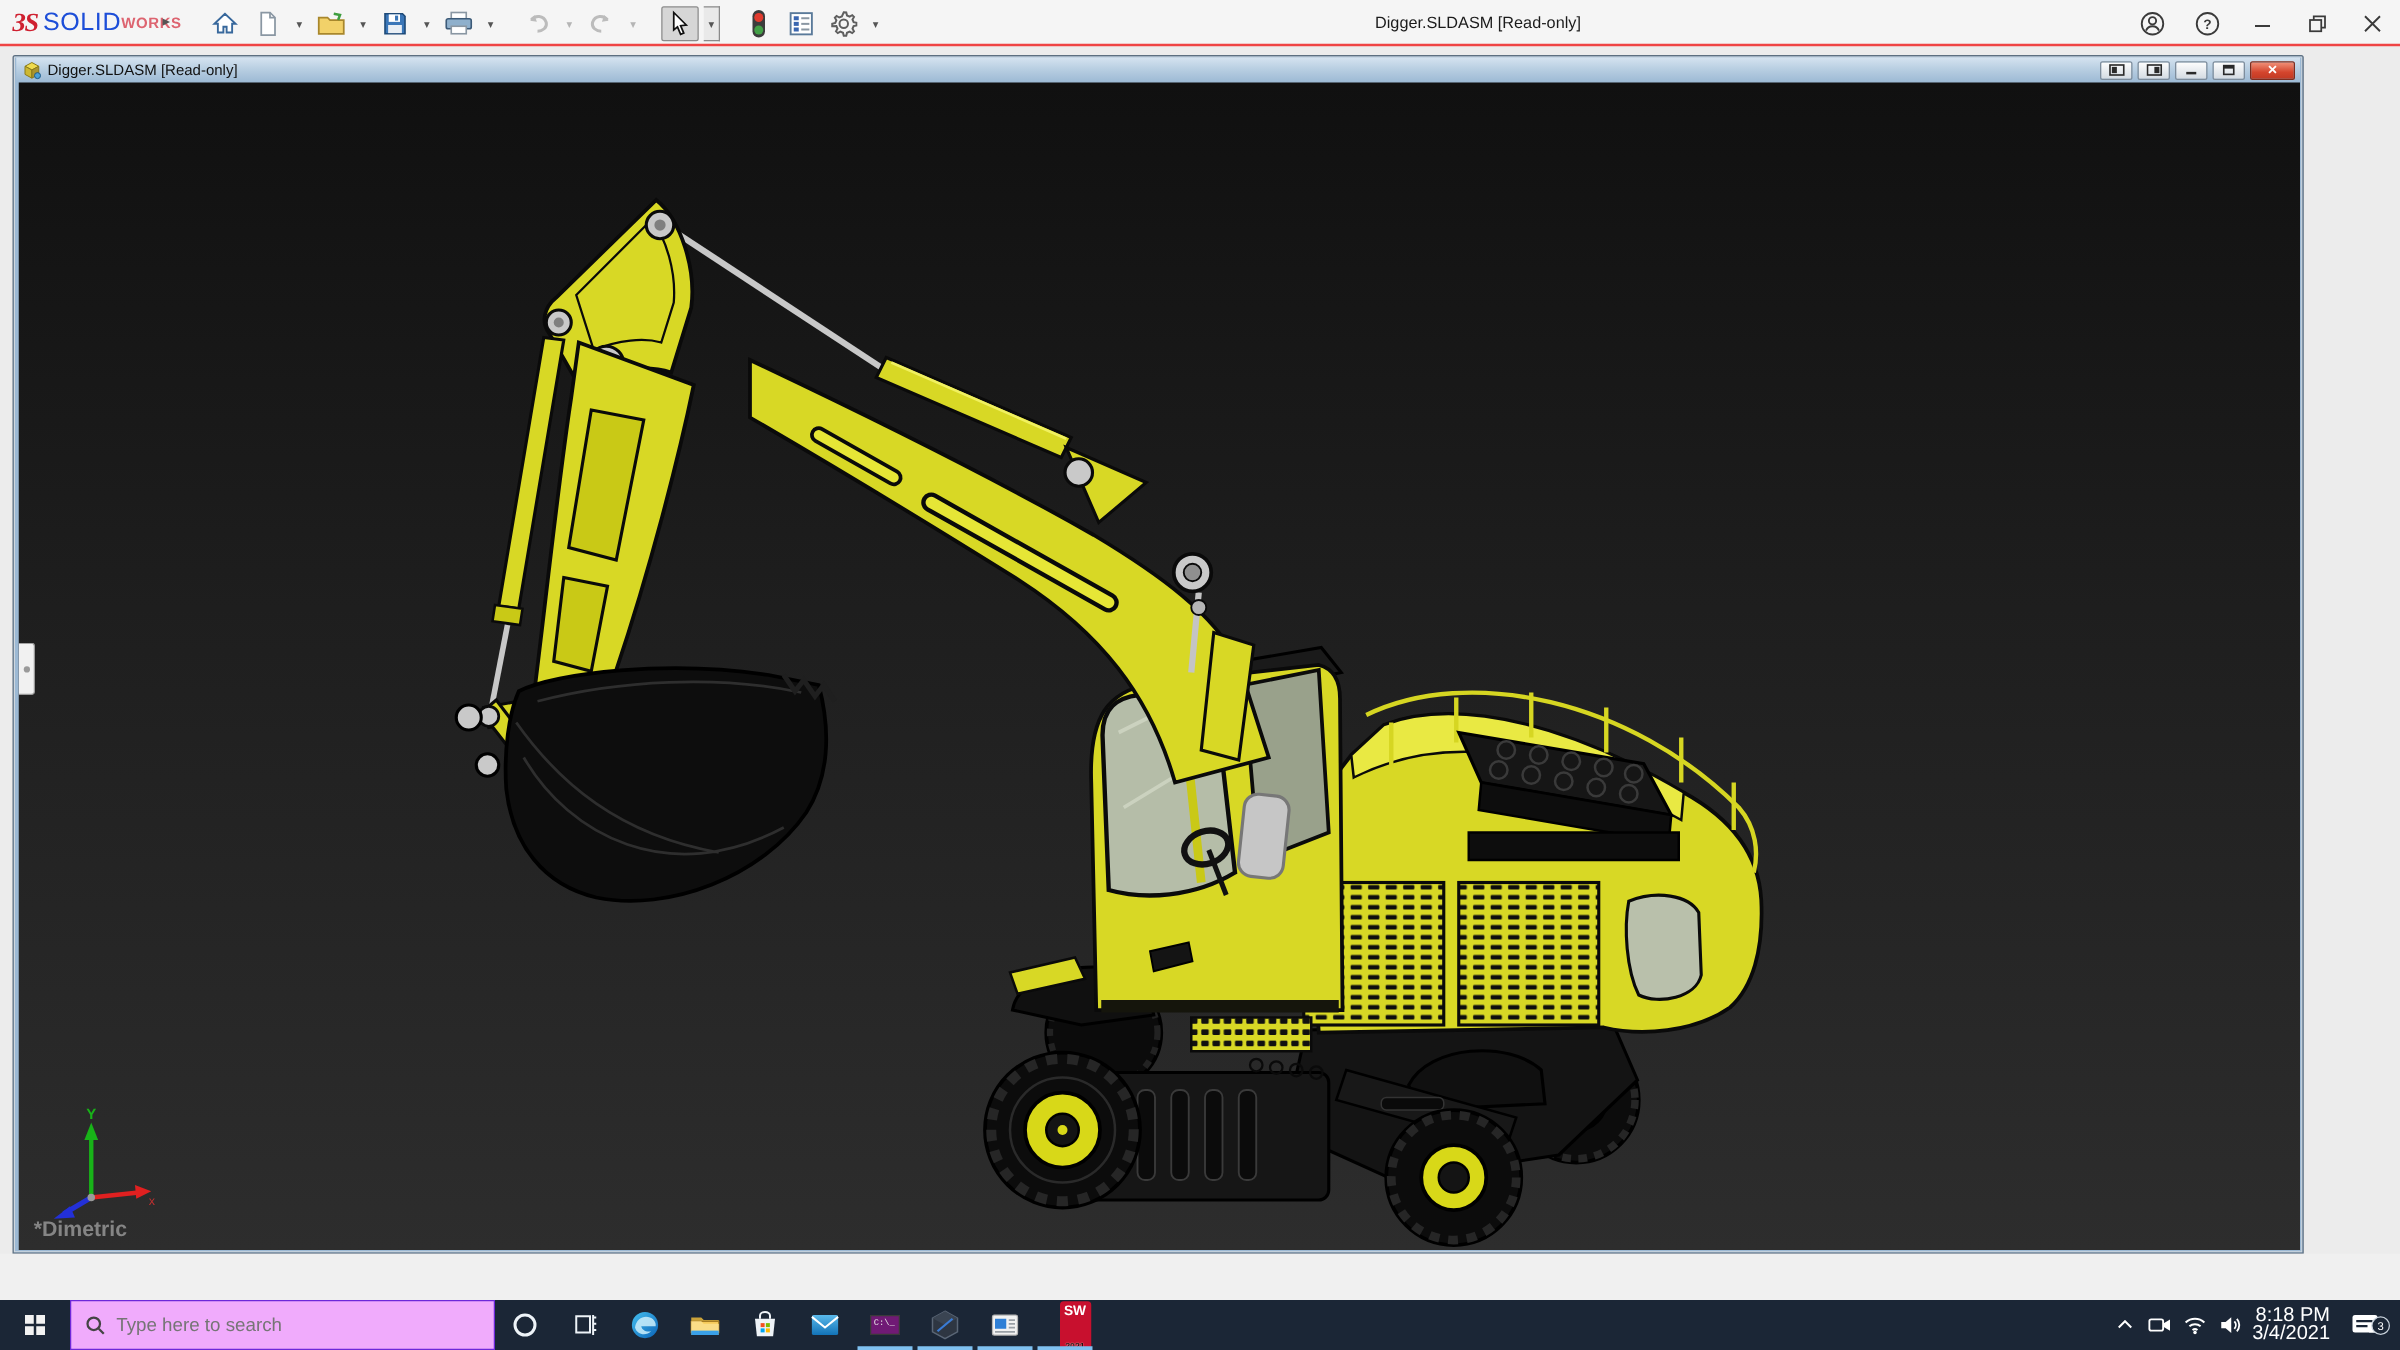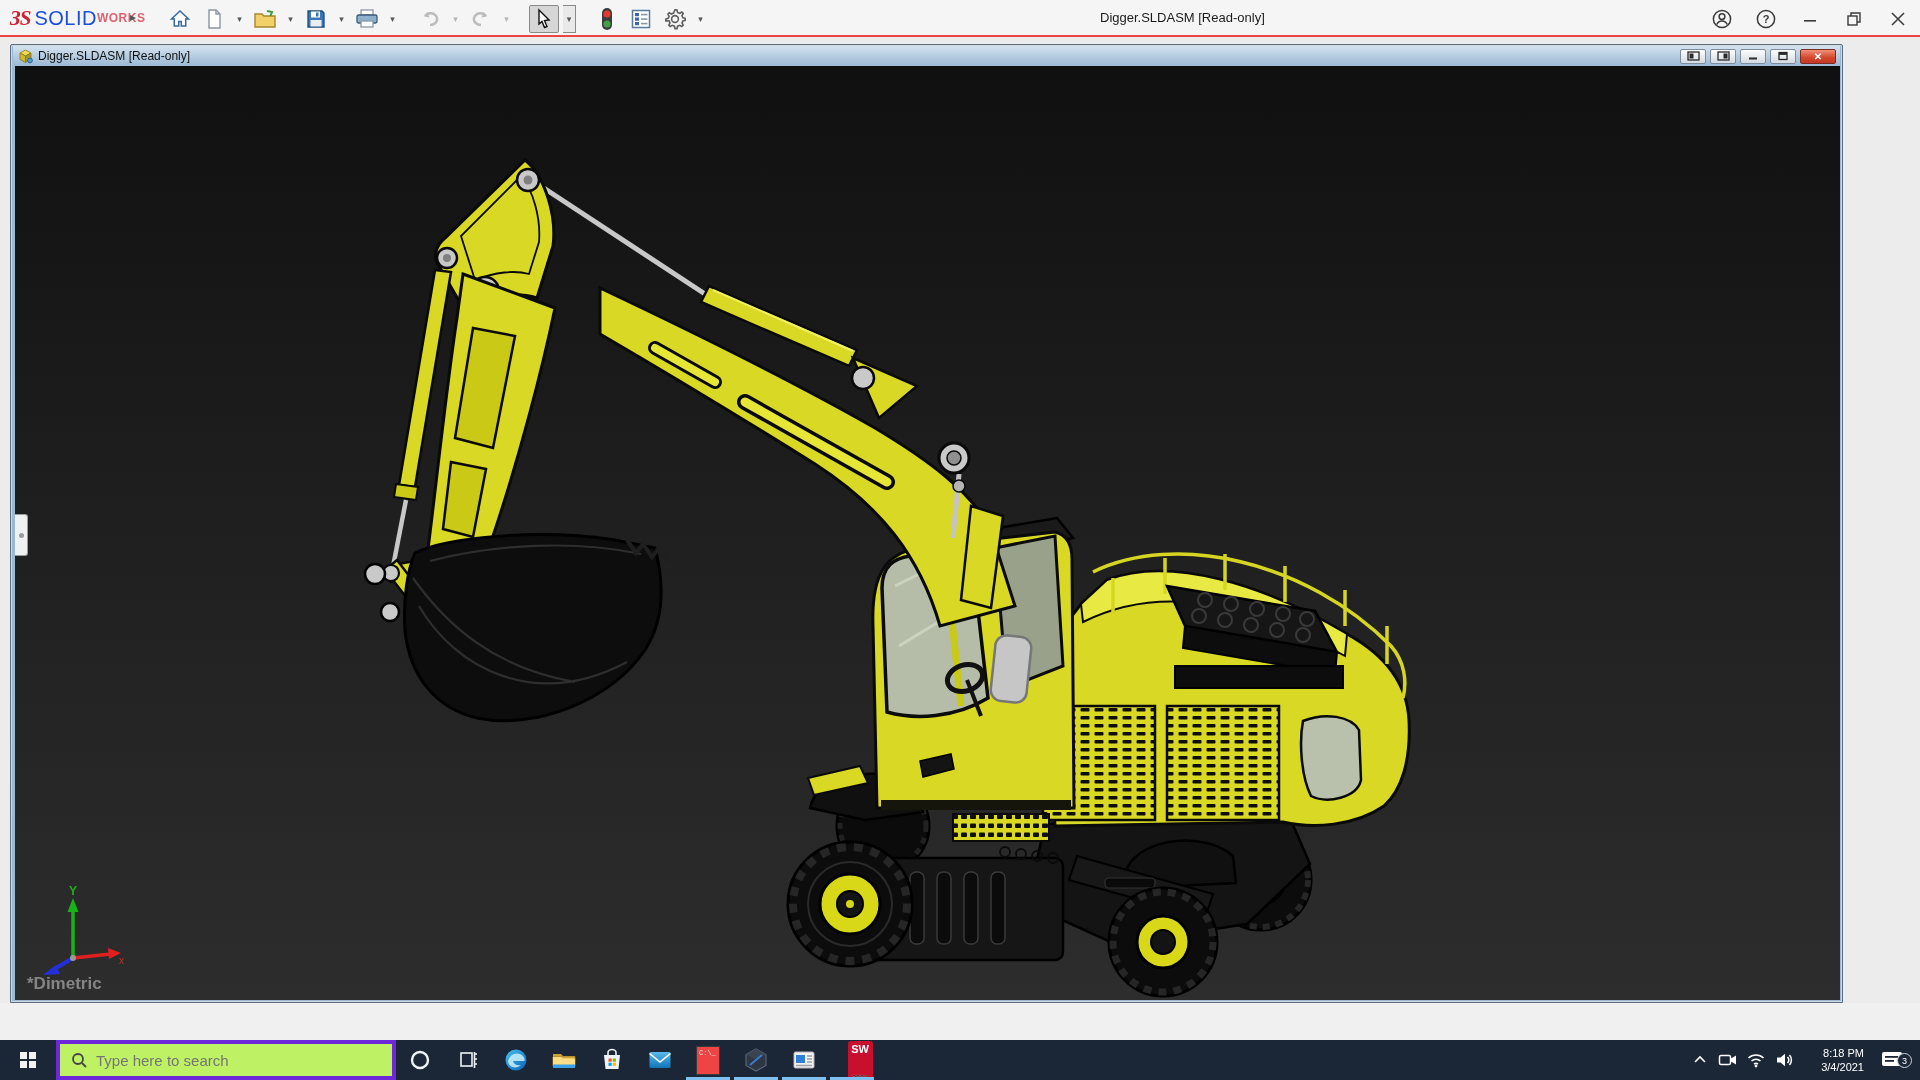--- a/index.html
+++ b/index.html
@@ -53,35 +53,35 @@
 
   
   .statusstrip { position:absolute; left:0; top:1003px; width:1920px; height:37px; background:#f0f0f0; }
 
   
   .taskbar { position:absolute; left:0; top:1040px; width:1920px; height:40px;
     background:#1b2636; display:flex; align-items:stretch; }
   .start { width:56px; display:flex; align-items:center; justify-content:center; }
   .winlogo { display:grid; grid-template-columns:7px 7px; grid-template-rows:7px 7px; gap:2px; }
   .winlogo span { background:#f2f2f2; }
-  .searchbox { width:340px; background:#bef264; border:4px solid #6d28d9; display:flex; align-items:center;
+  .searchbox { width:340px; background:#f0abfc; border:1px solid #6d28d9; display:flex; align-items:center;
     gap:8px; padding-left:10px; }
   .searchbox input { border:none; outline:none; font-size:15px; color:#4a4a4a; width:270px;
     font-family:"Liberation Sans",sans-serif; background:transparent;}
   .tb-apps { display:flex; }
   .tb-cell { width:48px; display:flex; align-items:center; justify-content:center; position:relative; }
   .runbar { position:absolute; left:2px; right:2px; bottom:0; height:3px; background:#7fc0f0; }
   .tray { margin-left:auto; display:flex; align-items:center; padding-right:6px; }
   .tray .tcell { width:28px; display:flex; align-items:center; justify-content:center; }
-  .clock { width:72px; text-align:right; color:#fff; font-size:11px; line-height:14px; padding-right:6px;}
+  .clock { width:72px; text-align:right; color:#fff; font-size:16px; line-height:14px; padding-right:6px;}
   .notif { width:44px; position:relative; display:flex; align-items:center; justify-content:center; }
   .badge { position:absolute; right:2px; bottom:2px; width:15px; height:15px; border-radius:50%;
     background:#1b2636; border:1.5px solid #c9d2dc; color:#fff; font-size:9px;
     display:flex; align-items:center; justify-content:center; }
-  .cmdicon { width:24px; height:29px; background:#ef4444; border:1px solid #3a3a3a; color:#e8e8e8;
+  .cmdicon { width:24px; height:16px; background:#701a75; border:1px solid #3a3a3a; color:#e8e8e8;
     font-family:"Liberation Mono",monospace; font-size:7px; padding:2px 0 0 2px; }
   .swicon { width:25px; height:39px; background:#c8102e; border-radius:3px; position:relative;
     color:#fff; font-weight:bold; font-size:11px; text-align:center; line-height:17px;margin-left:16px; }
   .swyear { position:absolute; left:0; right:0; bottom:-1px; font-size:7px; font-weight:bold;
     color:#2a0a0a; line-height:7px; text-shadow:0 0 1px #fff; }
 </style>
 </head>
 <body>
 
 <div class="appbar">

